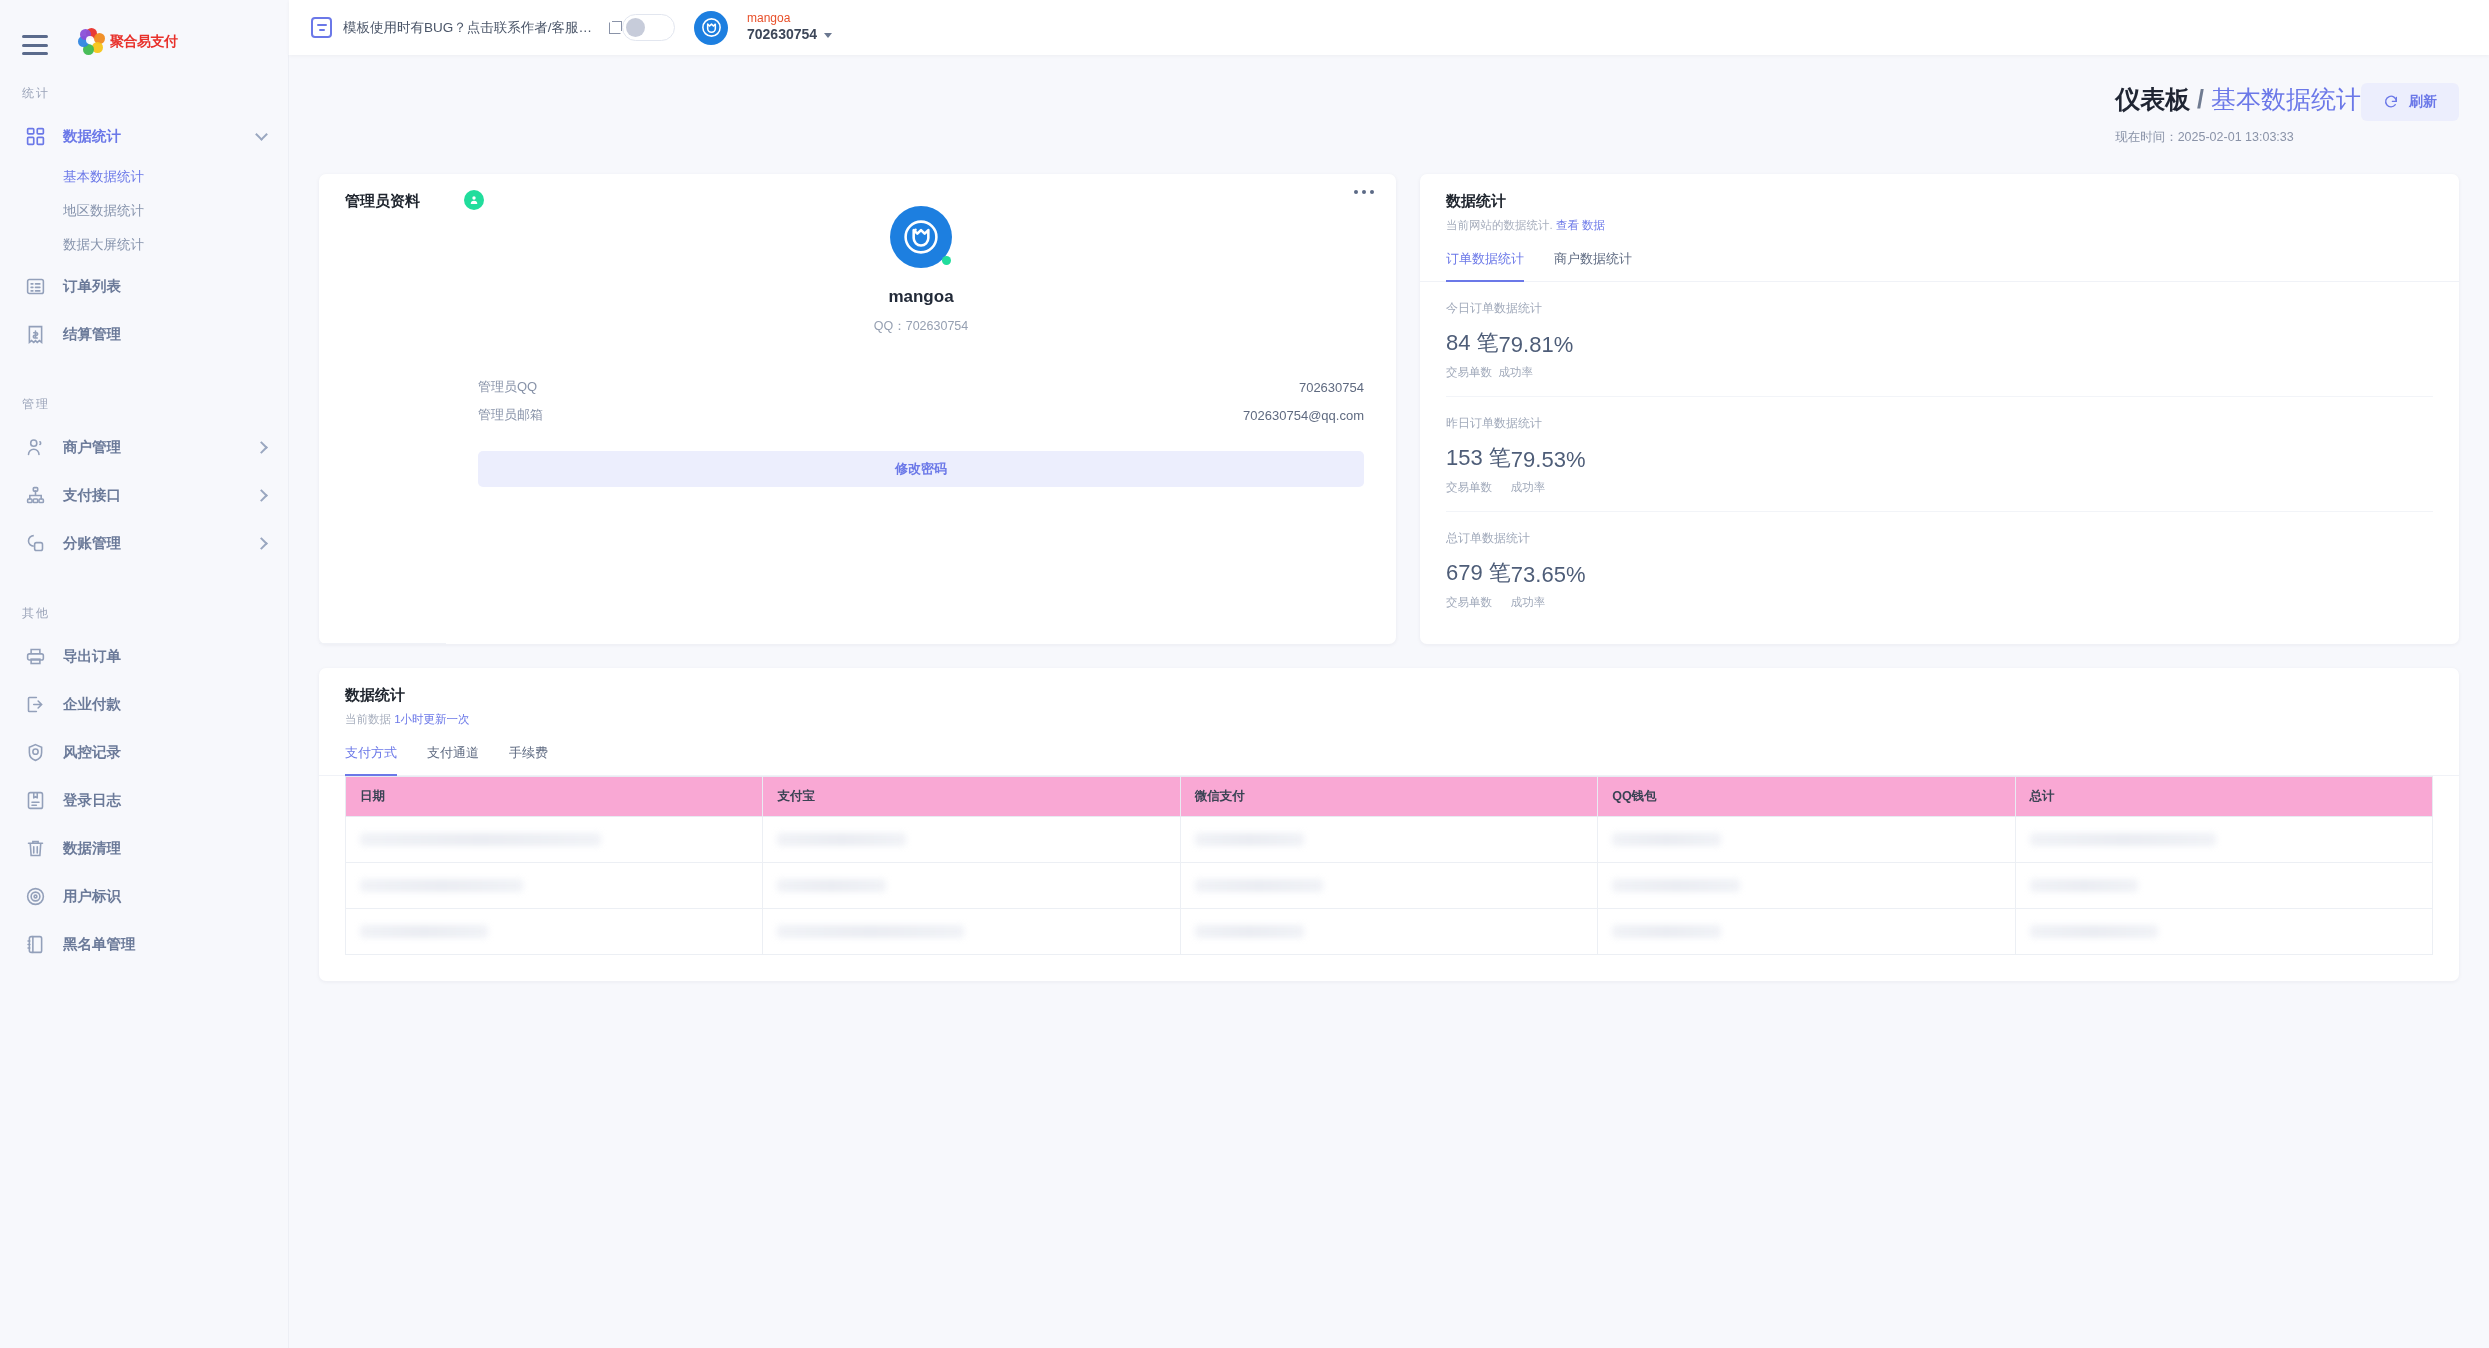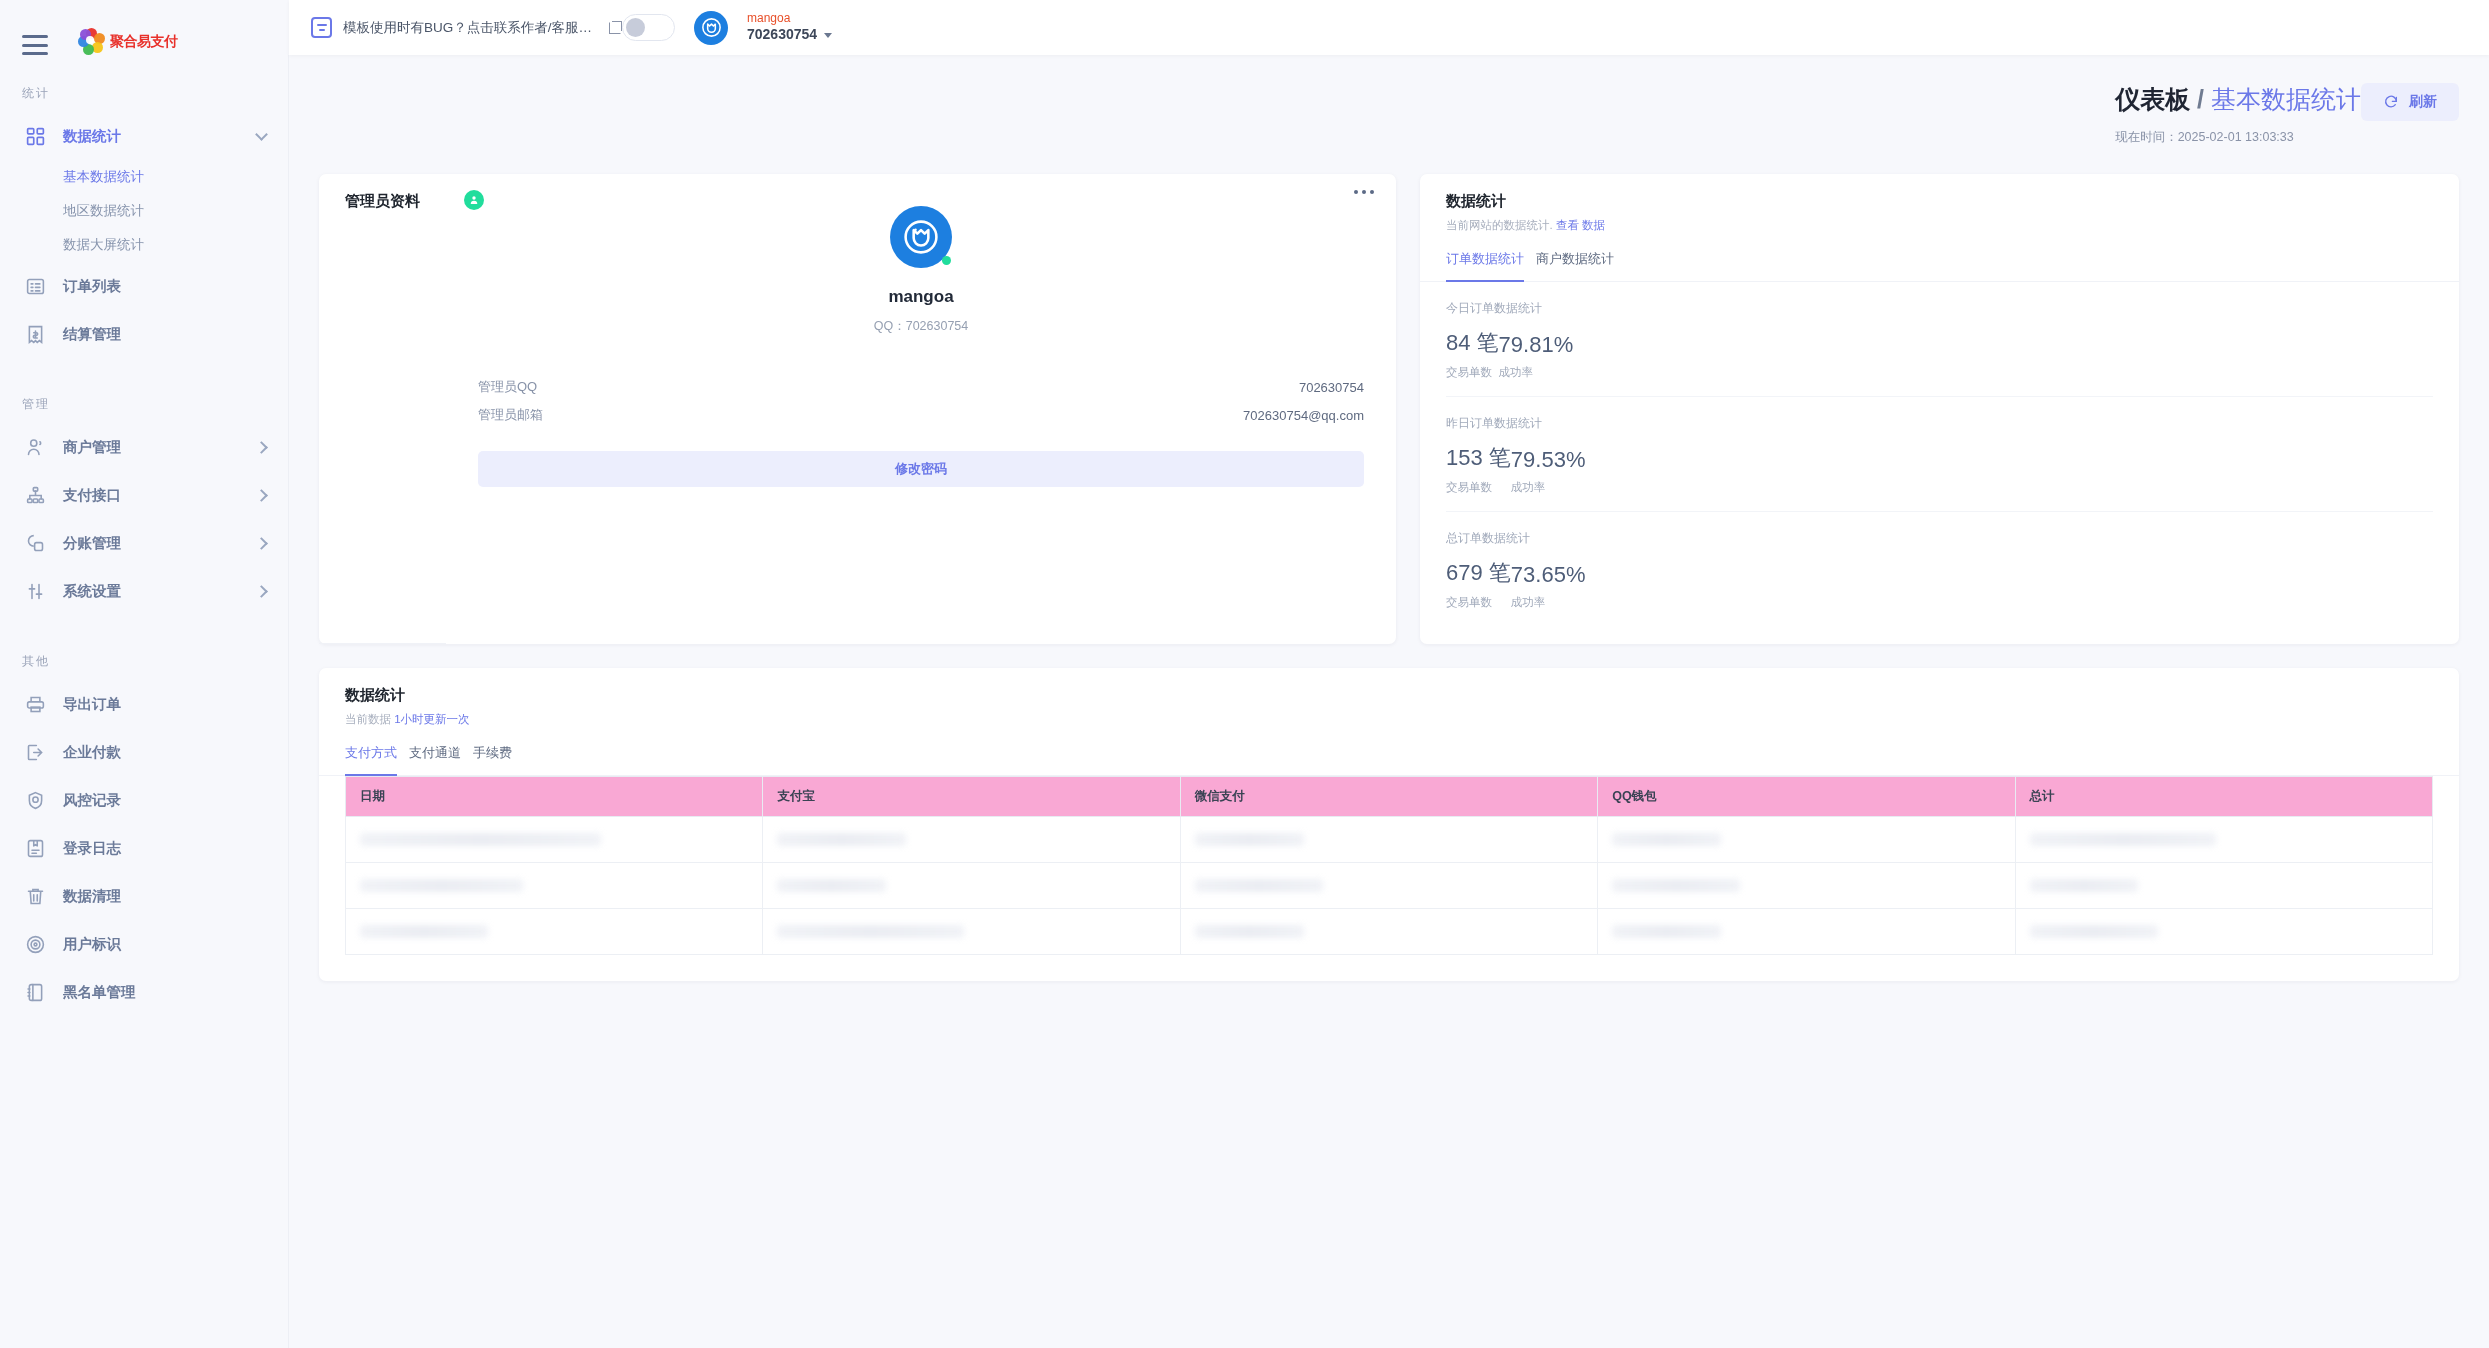--- a/index.html
+++ b/index.html
@@ -195,21 +195,21 @@
   .detail-v { color: #5f6a80; }
 
   .btn-wide {
     margin-top: 22px; height: 36px; border-radius: 5px; background: #eceefd;
     display: flex; align-items: center; justify-content: center;
     color: #6b78e8; font-size: 13px; font-weight: bold; cursor: pointer;
   }
 
   
   .card-stats { flex: 1; height: 470px; display: flex; flex-direction: column; }
-  .tabs { display: flex; gap: 12px; padding: 0 26px; margin-top: 16px; }
+  .tabs { display: flex; gap: 30px; padding: 0 26px; margin-top: 16px; }
   .tab {
     font-size: 13px; color: #5e6a81; padding-bottom: 12px; cursor: pointer;
     border-bottom: 2px solid transparent; position: relative; top: 1px;
   }
   .tab.active { color: #6b78e8; border-bottom-color: #6b78e8; }
   .tabs-line { border-bottom: 1px solid #f0f2f7; }
 
   .stat-list { padding: 0 26px; }
   .stat-block { padding: 18px 0 16px 0; border-bottom: 1px solid #f2f4f8; }
   .stat-block:last-child { border-bottom: none; }
@@ -379,29 +379,20 @@
       <span class="ico">
         <svg viewBox="0 0 24 24" fill="none" stroke="#93a0ba" stroke-width="1.8">
           <path d="M10 3a6 6 0 1 0 0 12"></path>
             <rect x="11" y="11" width="9" height="9" rx="2"></rect>
         </svg>
       </span>
       <span class="nav-label">分账管理</span>
       <span class="chev right"></span>
     </div>
 
-    <div class="nav-item">
-      <span class="ico">
-        <svg viewBox="0 0 24 24" fill="none" stroke="#93a0ba" stroke-width="1.8" stroke-linecap="round">
-          <path d="M8 4v16M16 4v16M5 9h6M13 15h6"></path>
-        </svg>
-      </span>
-      <span class="nav-label">系统设置</span>
-      <span class="chev right"></span>
-    </div>
 
     <div class="nav-gap"></div>
 
     <div class="nav-group-title">其他</div>
 
     <div class="nav-item">
       <span class="ico">
         <svg viewBox="0 0 24 24" fill="none" stroke="#93a0ba" stroke-width="1.8">
           <path d="M7 9V4h10v5"></path>
             <rect x="3" y="9" width="18" height="7" rx="2"></rect>

